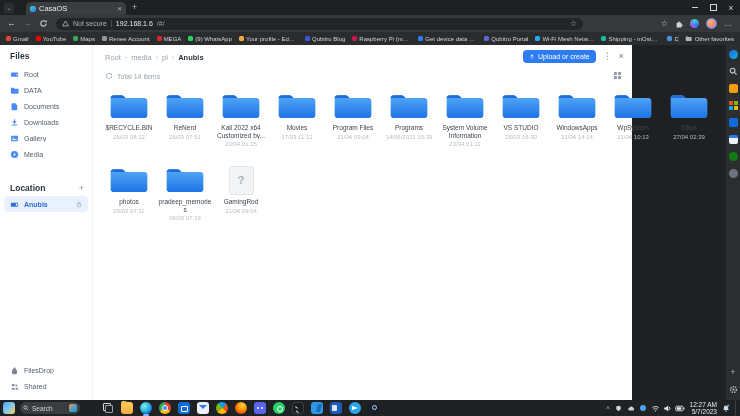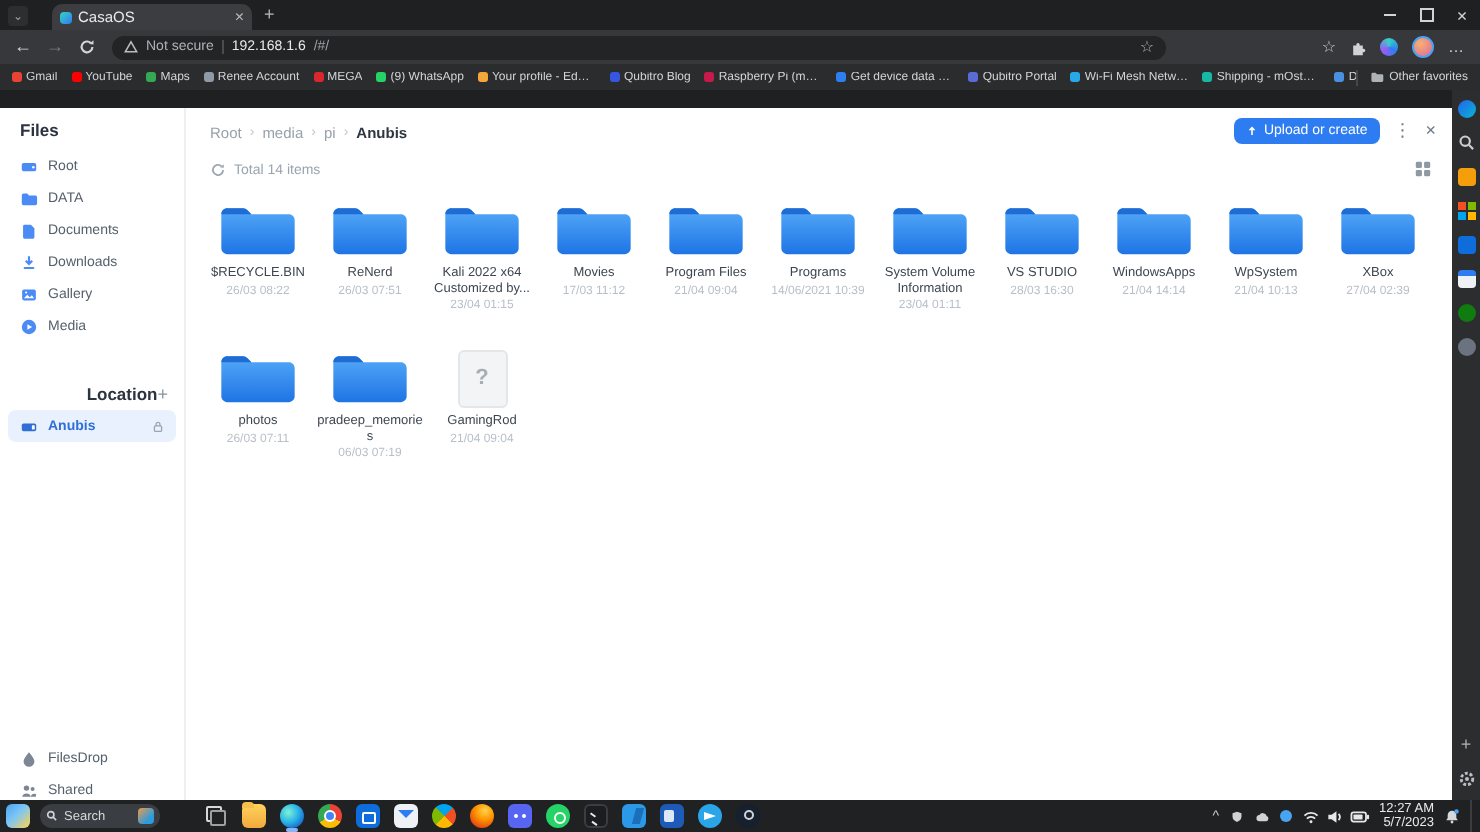--- a/index.html
+++ b/index.html
@@ -33,29 +33,29 @@
   .tb-more{color:#c9cdd2;font-size:8px;line-height:1;}
   #bookmarks{position:absolute;left:0;top:32px;width:740px;height:13px;background:#2a2c2e;display:flex;align-items:center;}
   .bm-list{display:flex;align-items:center;gap:7px;padding-left:6px;flex:1;min-width:0;overflow:hidden;}
   .bm{display:flex;align-items:center;gap:2px;flex:0 0 auto;}
   .bm-dot{width:5px;height:5px;border-radius:1.5px;background:#888;}
   .bm-label{font-size:6px;color:#d2d5d8;white-space:nowrap;max-width:52px;overflow:hidden;text-overflow:ellipsis;}
   .bm-right{display:flex;align-items:center;gap:3px;margin-right:6px;flex:0 0 auto;}
   .bm-right-divider{width:1px;height:8px;background:#45484b;margin-right:3px;}
   .bm-right-label{font-size:6px;color:#d2d5d8;white-space:nowrap;}
   
-  #page{position:absolute;left:0;top:54px;width:726px;height:355px;background:#fff;}
+  #page{position:absolute;left:0;top:45px;width:632px;height:355px;background:#fff;}
   #sidebar{position:absolute;left:0;top:0;width:92px;height:355px;background:#fff;border-right:1px solid #edeff1;}
   .sb-title{position:absolute;left:10px;top:6px;font-size:8.5px;font-weight:bold;color:#2b3440;}
   .sb-nav{position:absolute;left:4px;top:21px;width:84px;}
   .sb-item{height:16px;display:flex;align-items:center;gap:5px;padding:0 6px;border-radius:4px;}
   .sb-ico{width:9px;height:9px;flex:0 0 auto;}
   .sb-label{font-size:7px;color:#55606c;white-space:nowrap;overflow:hidden;text-overflow:ellipsis;}
   .sb-sec{position:absolute;left:10px;top:138px;width:74px;display:flex;align-items:center;}
-  .sb-sec-title{font-size:8.5px;font-weight:bold;color:#2b3440;flex:1;text-align:right;}
+  .sb-sec-title{font-size:8.5px;font-weight:bold;color:#2b3440;flex:1;}
   .sb-plus{color:#8a949e;font-size:9px;line-height:1;}
   .sb-loc{position:absolute;left:4px;top:151px;width:84px;}
   .sb-item.selected{background:#e8f1fd;}
   .sb-item.selected .sb-label{color:#2f6fd6;font-weight:bold;}
   .sb-lock{margin-left:auto;flex:0 0 auto;}
   .sb-footer{position:absolute;left:4px;bottom:6px;width:84px;}
   #main{position:absolute;left:93px;top:0;right:0;height:355px;}
   .crumbs{position:absolute;left:12px;top:8px;display:flex;align-items:center;gap:4px;font-size:7.5px;color:#98a1ab;}
   .crumb-sep{color:#c2c8cf;font-size:7px;}
   .crumb.current{color:#2e3740;font-weight:bold;}

